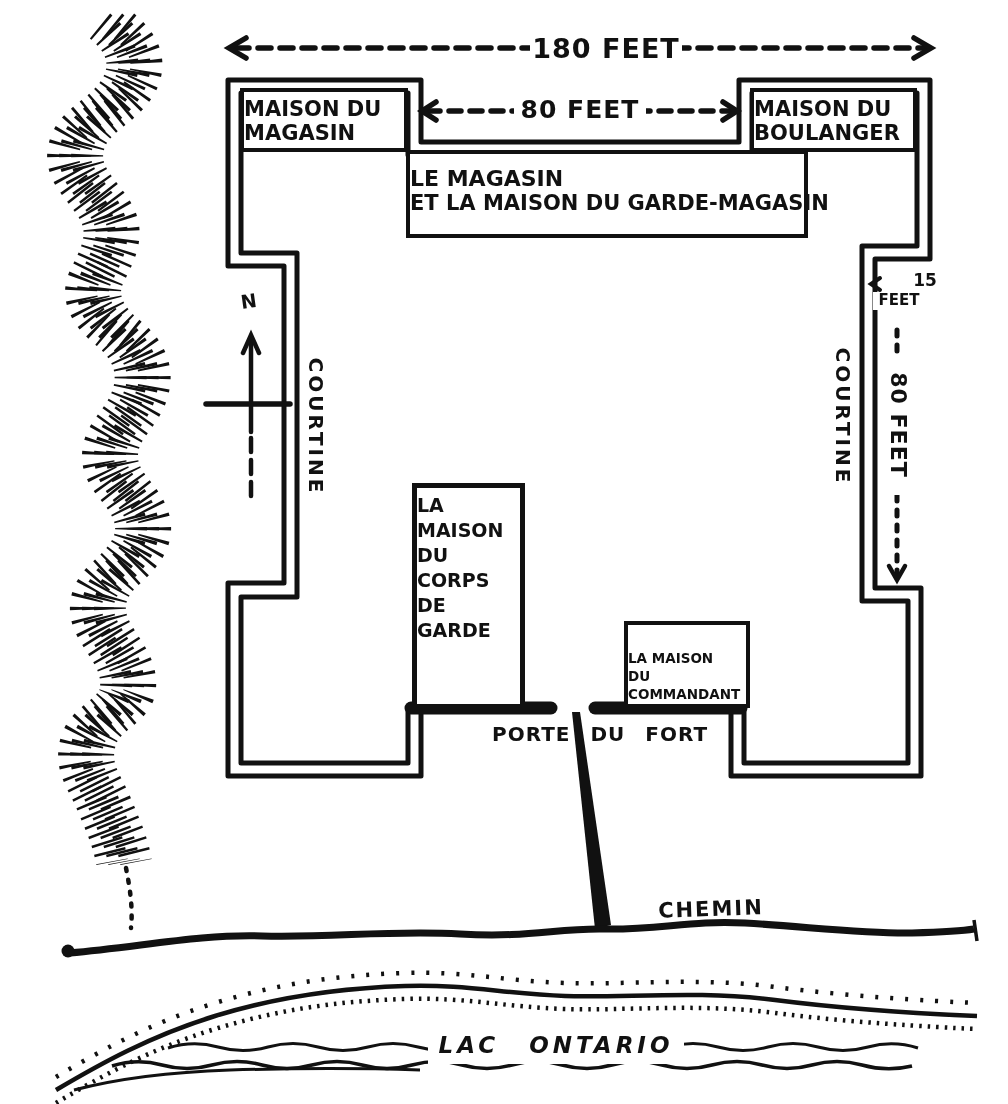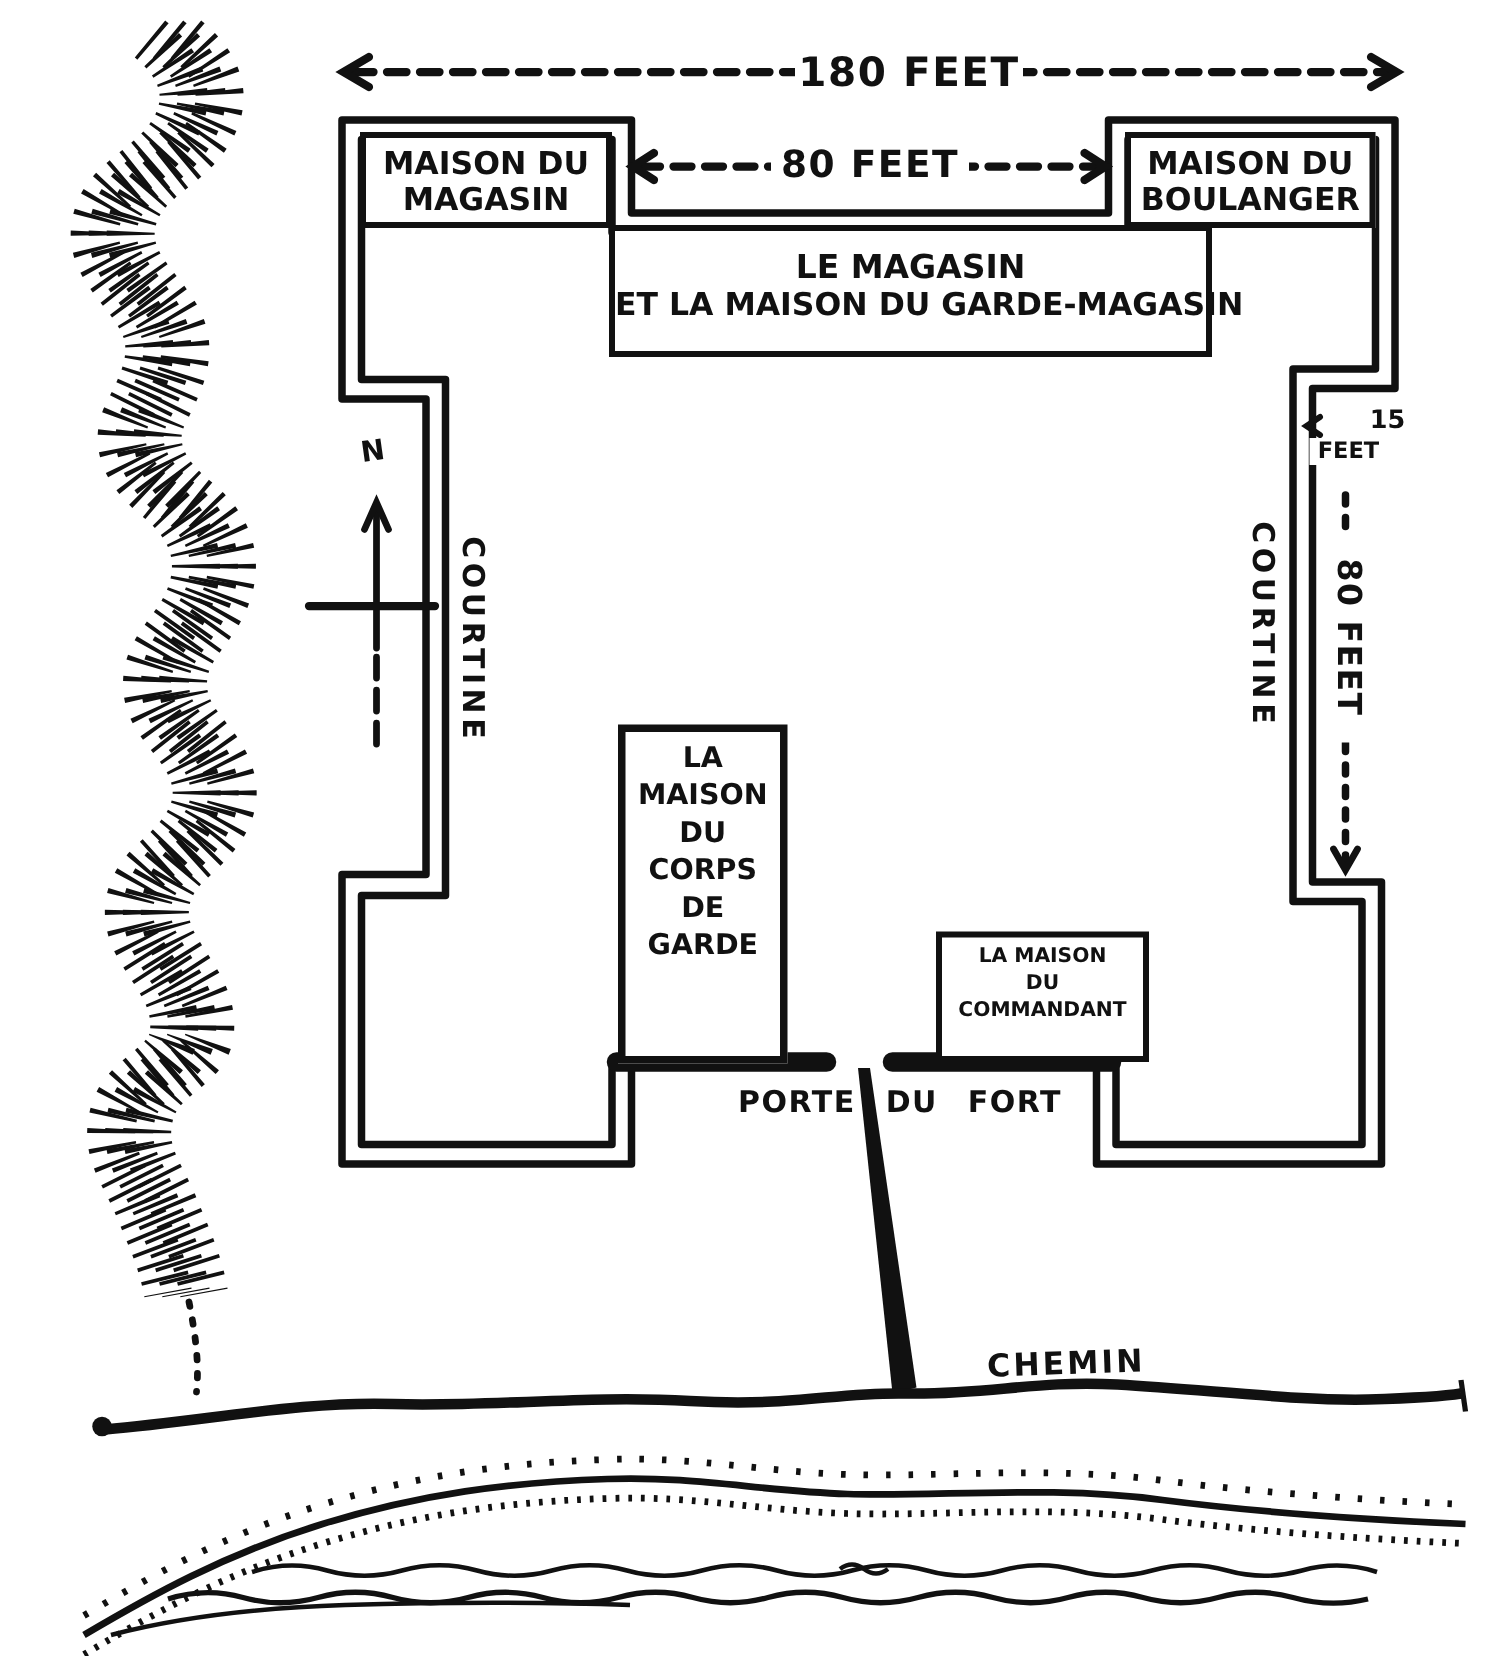--- a/index.html
+++ b/index.html
@@ -2,21 +2,21 @@
 <html><head>
 <meta charset="utf-8">
 <style>
   html,body{margin:0;padding:0;background:#fff;}
   .canvas{position:relative;width:1008px;height:1104px;background:#fff;overflow:hidden;
           font-family:"DejaVu Sans",sans-serif;color:#111;}
   .canvas svg{position:absolute;left:0;top:0;}
   .lbl{position:absolute;font-weight:bold;color:#111;text-align:center;line-height:1.15;
        white-space:nowrap;}
   .box{position:absolute;background:#fff;border:4px solid #111;box-sizing:border-box;
-       text-align:center;font-weight:bold;color:#111;}
+       text-align:left;font-weight:bold;color:#111;}
   .box .bl{white-space:nowrap;}
   .rot90{transform:rotate(90deg);}
   
   #dim180{left:498px;top:33px;width:152px;height:32px;font-size:27px;letter-spacing:1px;background:#fff;margin-left:32px;}
   #dim80top{left:514px;top:96px;width:132px;height:30px;font-size:25px;letter-spacing:1px;background:#fff;}
   #dim15v{left:880px;top:271px;width:38px;height:22px;font-size:17px;background:#fff;margin-left:26px;}
   #dim15u{left:873px;top:292px;width:52px;height:18px;font-size:15px;background:#fff;}
   #dim80r{left:827px;top:411px;width:140px;height:28px;font-size:22px;letter-spacing:1px;background:#fff;}
   #courtL{left:243px;top:413px;width:140px;height:27px;font-size:20px;letter-spacing:3px;}
   #courtR{left:770px;top:403px;width:140px;height:27px;font-size:20px;letter-spacing:3px;}
@@ -24,21 +24,21 @@
   #porte{left:492px;top:723px;width:204px;height:28px;font-size:20px;letter-spacing:1px;word-spacing:12px;}
   #chemin{left:651px;top:897px;width:120px;height:28px;font-size:21px;letter-spacing:2px;transform:rotate(-2deg);}
   #lac{left:428px;top:1032px;width:256px;height:32px;font-size:23px;font-style:italic;
        letter-spacing:4px;word-spacing:18px;background:#fff;}
   #bForgeron{left:240px;top:88px;width:168px;height:64px;font-size:21px;padding-top:5px;}
   #bBoulanger{left:750px;top:88px;width:167px;height:64px;font-size:21px;padding-top:5px;}
   #bMagasin{left:406px;top:150px;width:402px;height:88px;font-size:21px;padding-top:12px;}
   #bMagasin .bl:first-child{font-size:22px;}
   #bCorps{left:412px;top:483px;width:113px;height:226px;font-size:19px;padding-top:5px;
           border-width:5px;line-height:25px;}
-  #bCommandant{left:624px;top:621px;width:142px;height:87px;font-size:13.5px;padding-top:3px;
+  #bCommandant{left:624px;top:621px;width:126px;height:87px;font-size:13.5px;padding-top:24px;
           line-height:18px;}
 </style>
 </head>
 <body>
 
 <div class="canvas">
 
   <svg width="1008" height="1104" viewBox="0 0 1008 1104">
     <g stroke="#111" fill="none">
 
@@ -145,14 +145,15 @@
   <div class="lbl" id="dim15u">FEET</div>
   <div class="lbl rot90" id="dim80r">80 FEET</div>
 
   <div class="lbl rot90" id="courtL">COURTINE</div>
   <div class="lbl rot90" id="courtR">COURTINE</div>
 
   <div class="lbl" id="nlab">N</div>
 
   <div class="lbl" id="porte">PORTE DU FORT</div>
   <div class="lbl" id="chemin">CHEMIN</div>
+  <div class="lbl" id="lac">LAC ONTARIO</div>
 
 </div>
 
 </body></html>

